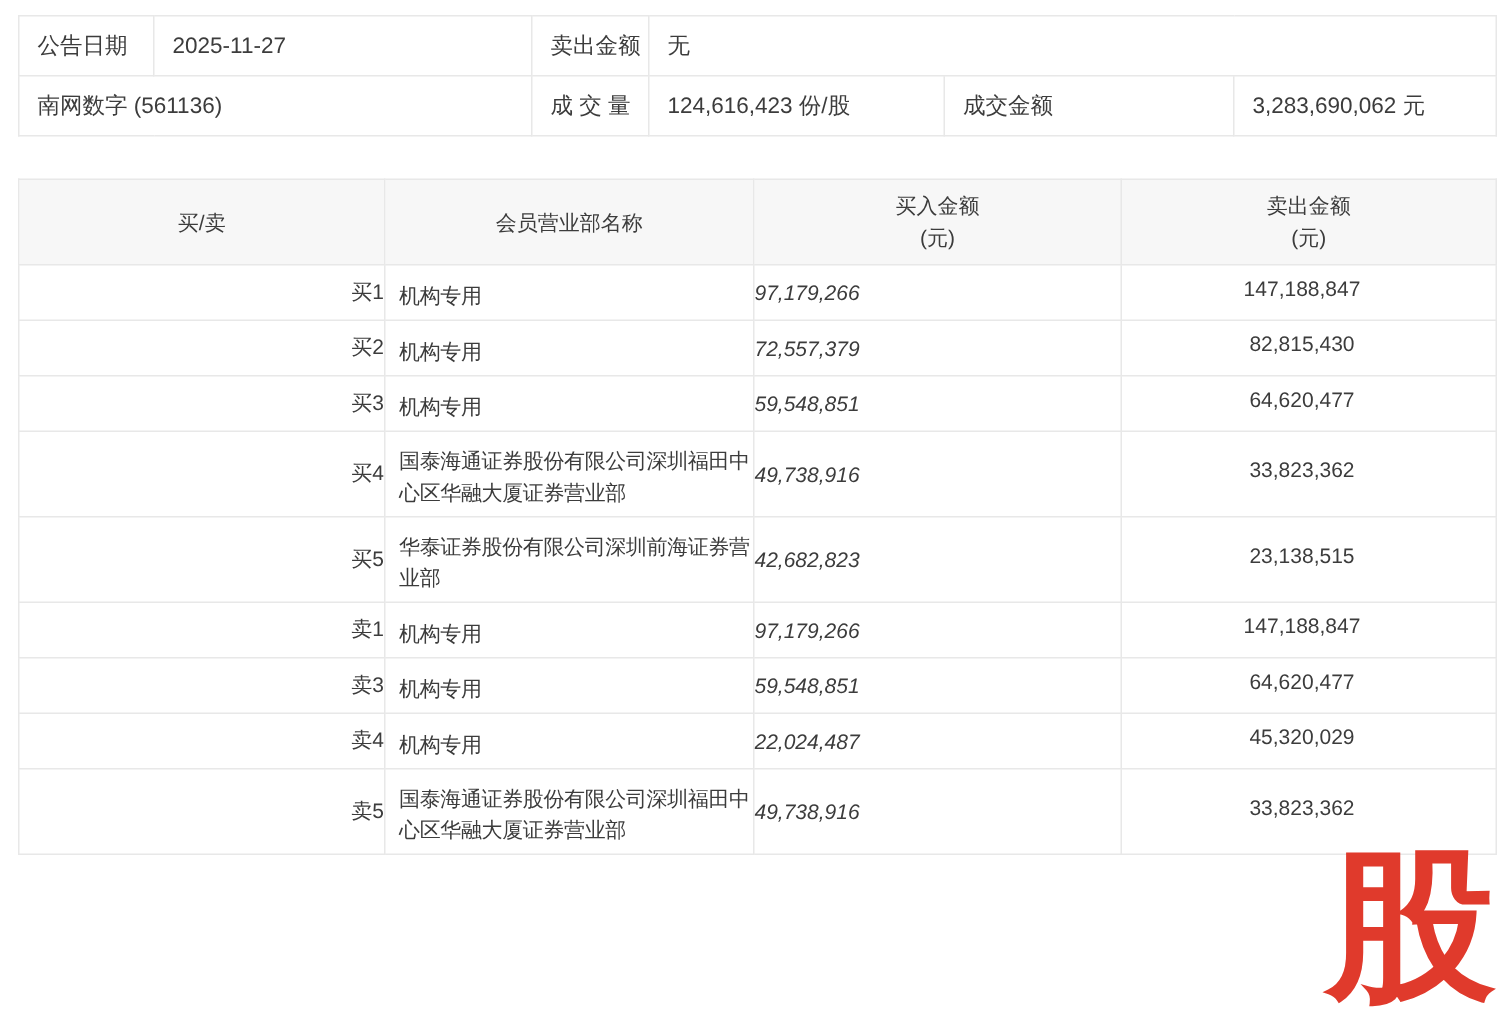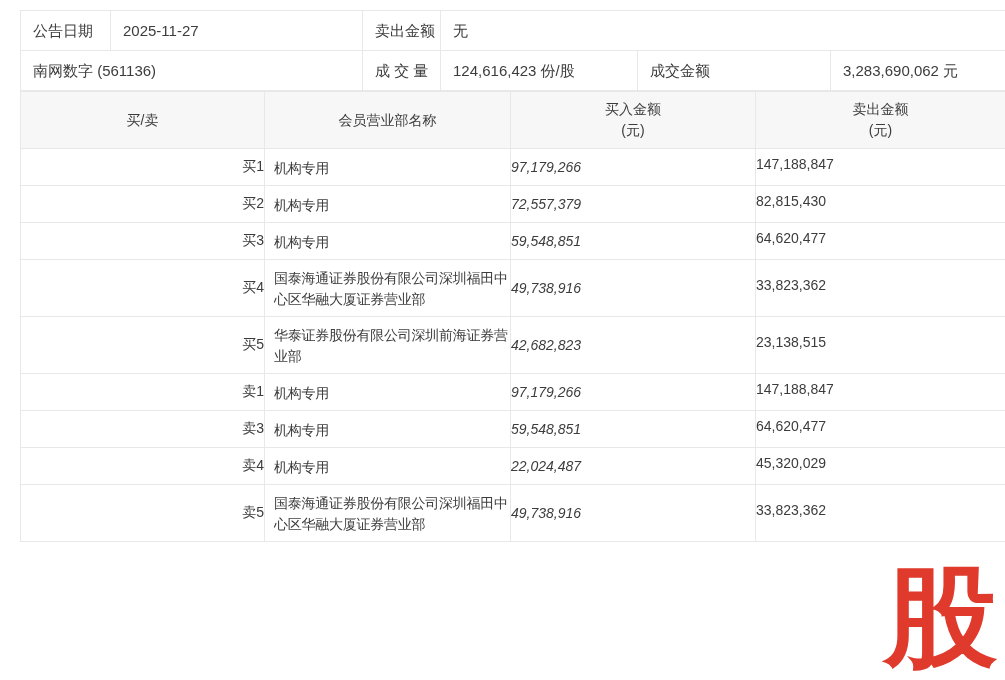--- a/index.html
+++ b/index.html
@@ -1,40 +1,40 @@
 <!DOCTYPE html>
 <html><head>
 <meta charset="utf-8">
 <style>
   html,body{margin:0;padding:0;}
   body{
     width:1005px;height:680px;position:relative;overflow:hidden;
     background:#ffffff;color:#3c3c3c;
     font-family:"Liberation Sans","DejaVu Sans",sans-serif;
   }
-  .wrap{position:absolute;left:20px;top:10px;width:985px;}
+  .wrap{position:absolute;left:12px;top:10px;width:985px;}
   table{border-collapse:collapse;table-layout:fixed;width:985px;}
   td,th{border:1px solid #e8e8e8;vertical-align:middle;font-weight:400;
     overflow:hidden;box-sizing:border-box;}
   
   .info-table{font-size:15px;}
   .info-table td{height:40px;padding:0 0 0 12px;text-align:left;line-height:20px;}
   .info-table .vol-label{white-space:pre;}
   
-  .main-table{font-size:14px;}
+  .main-table{margin-top:28px;font-size:14px;}
   .main-table thead td{
     background:#f7f7f7;height:57px;text-align:center;line-height:21px;
     padding:0;
   }
   .main-table tbody td{height:37px;}
   .main-table tbody tr.tall td{height:57px;}
   .col-side{text-align:right;padding:0;}
-  .col-branch{text-align:left;padding:4px 0 0 9px;line-height:21px;letter-spacing:-0.25px;font-family:Liberation Mono, monospace;}
+  .col-branch{text-align:left;padding:4px 0 0 9px;line-height:21px;letter-spacing:-0.25px;}
   .col-buy{text-align:left;padding:0 5px 0 0;font-style:italic;}
-  .col-sell{text-align:left;padding:0 9px 6px 0;}
+  .col-sell{text-align:center;padding:0 9px 6px 0;}
   .watermark{
     position:absolute;left:884px;top:560px;z-index:5;
     font-size:108px;line-height:1.05;font-weight:900;
     color:#e03a2c;transform:scaleX(1.05);transform-origin:left top;
     pointer-events:none;white-space:nowrap;
   }
 </style>
 </head>
 <body>
 

